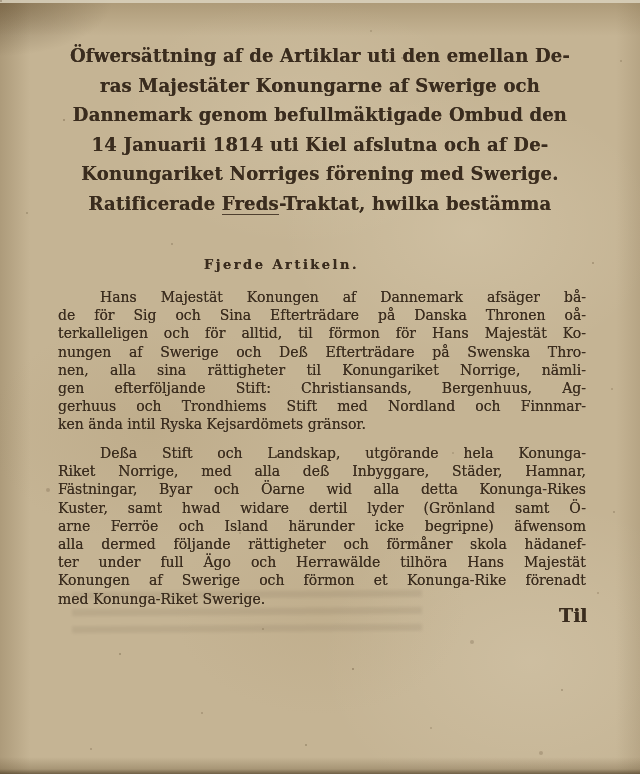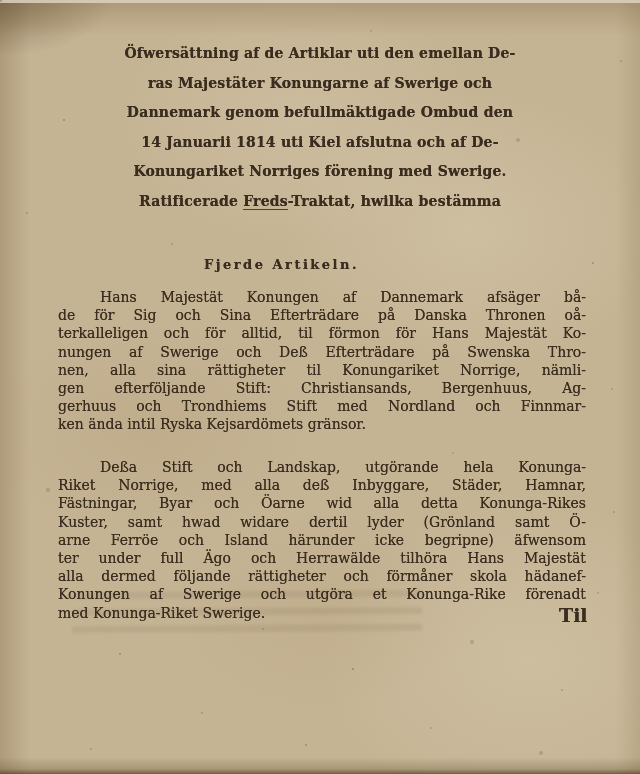--- a/index.html
+++ b/index.html
@@ -39,30 +39,30 @@
       119px 653px 0 0 rgba(84,66,40,.36), 262px 628px 0 0 rgba(84,66,40,.26),
       352px 668px 0 0 rgba(84,66,40,.40), 471px 641px 0 1px rgba(84,66,40,.22),
       561px 689px 0 0 rgba(84,66,40,.32), 201px 712px 0 0 rgba(84,66,40,.28),
       305px 744px 0 0 rgba(84,66,40,.34), 430px 727px 0 0 rgba(84,66,40,.24),
       90px 748px 0 0 rgba(84,66,40,.28), 540px 752px 0 1px rgba(84,66,40,.22),
       620px 60px 0 0 rgba(84,66,40,.26), 26px 212px 0 0 rgba(84,66,40,.30),
       338px 312px 0 0 rgba(84,66,40,.20), 452px 452px 0 0 rgba(84,66,40,.22),
       239px 532px 0 0 rgba(84,66,40,.24), 150px 577px 0 0 rgba(84,66,40,.22),
       597px 592px 0 0 rgba(84,66,40,.26), 370px 30px 0 0 rgba(84,66,40,.24);}
   .heading{position:absolute;left:55px;top:45px;width:530px;text-align:center;
-    font-weight:bold;font-size:14px;letter-spacing:.2px;white-space:nowrap;
+    font-weight:bold;font-size:18px;letter-spacing:.2px;white-space:nowrap;
     text-shadow:0 0 .6px rgba(58,44,30,.85);}
   .hline{height:29.6px;}
   .u{border-bottom:1.5px solid rgba(58,44,30,.85);}
   .section-title{position:absolute;left:204px;top:257px;font-weight:bold;font-size:13px;
     letter-spacing:2.5px;text-shadow:0 0 .5px rgba(58,44,30,.8);}
   .para{position:absolute;left:58px;width:528px;font-weight:normal;font-size:14px;
     line-height:18.2px;text-shadow:0 0 .5px rgba(58,44,30,.8);}
   .p1{top:288px;}
-  .p2{top:458px;}
+  .p2{top:444px;}
   .bline{height:18.2px;text-align:justify;}
   .bline::after{content:"";display:inline-block;width:100%;height:0;vertical-align:top;}
   .bline.indent{text-indent:42px;}
   .bline.noj{text-align:left;}
   .bline.noj::after{content:none;}
   .catchword{position:absolute;left:559px;top:604px;font-weight:bold;font-size:19px;
     text-shadow:0 0 .5px rgba(58,44,30,.8);}
   .ghost{position:absolute;left:72px;top:591px;width:350px;height:47px;opacity:.08;
     filter:blur(1.6px);transform:rotate(-.4deg);
     background:repeating-linear-gradient(180deg,#3a2c1e 0 7px,transparent 7px 17px);}
@@ -95,22 +95,22 @@
     <div class="bline">gerhuus och Trondhiems Stift med Nordland och Finnmar-</div>
     <div class="bline noj">ken ända intil Ryska Kejsardömets gränsor.</div>
   </div>
 
   <div class="para p2">
     <div class="bline indent">Deßa Stift och Landskap, utgörande hela Konunga-</div>
     <div class="bline">Riket Norrige, med alla deß Inbyggare, Städer, Hamnar,</div>
     <div class="bline">Fästningar, Byar och Öarne wid alla detta Konunga-Rikes</div>
     <div class="bline">Kuster, samt hwad widare dertil lyder (Grönland samt Ö-</div>
     <div class="bline">arne Ferröe och Island härunder icke begripne) äfwensom</div>
+    <div class="bline">alla dermed följande rättigheter och förmåner skola hädanef-</div>
     <div class="bline">ter under full Ägo och Herrawälde tilhöra Hans Majestät</div>
-    <div class="bline">alla dermed följande rättigheter och förmåner skola hädanef-</div>
-    <div class="bline">Konungen af Swerige och utgöra et Konunga-Rike förenadt</div>
+    <div class="bline">Konungen af Swerige och förmon et Konunga-Rike förenadt</div>
     <div class="bline noj">med Konunga-Riket Swerige.</div>
   </div>
 
   <div class="catchword">Til</div>
 
   <div class="ghost"></div>
 </div>
 
 </body></html>

